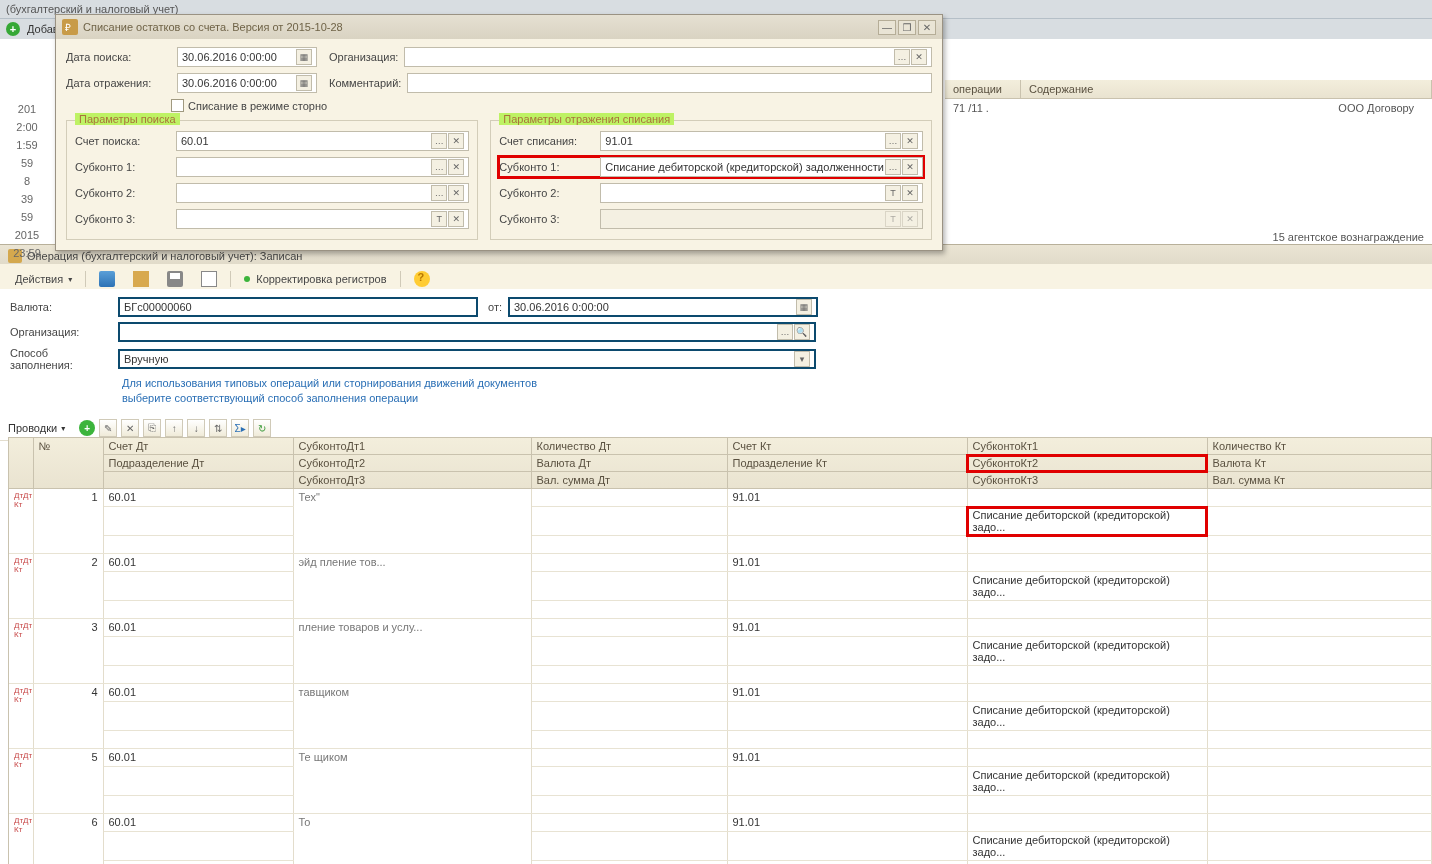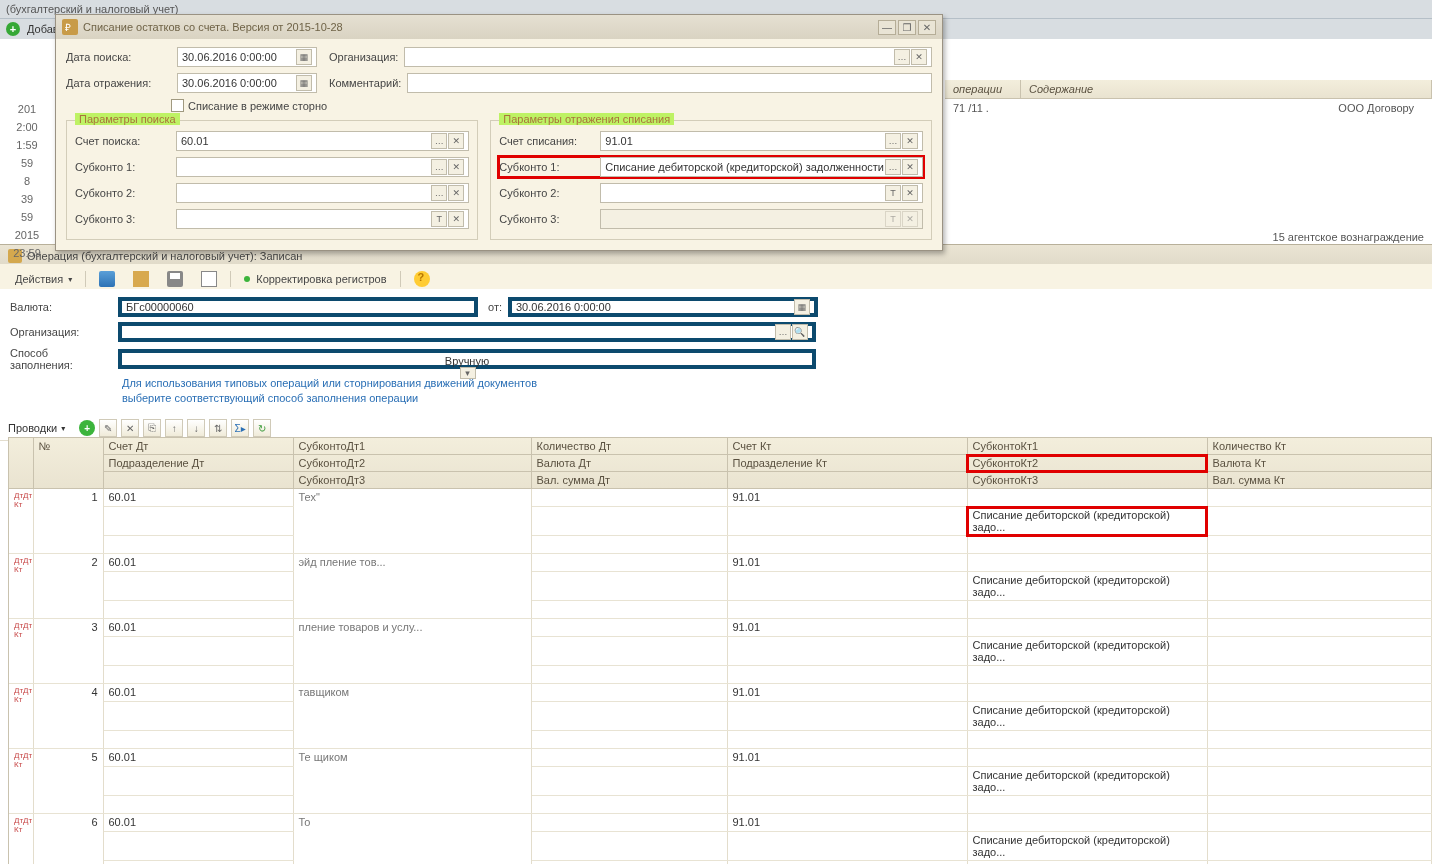--- a/index.html
+++ b/index.html
@@ -36,41 +36,41 @@
 .tb-icon { width:16px; height:16px; display:inline-block; }
 .ic-save { background:linear-gradient(#5a9fd8,#2d72b5); border-radius:2px; }
 .ic-print { background:#888; border-radius:2px; position:relative;} .ic-print::after{content:""; position:absolute; top:2px; left:3px; width:10px; height:6px; background:#fff;}
 .ic-doc { border:1px solid #888; background:#fff;} .ic-doc::after{content:"";}
 .ic-help { background:#ffcc33; border-radius:50%; position:relative;} .ic-help::after{content:"?"; color:#b87800; position:absolute; left:4px; top:0px; font-weight:bold;}
 .dot-green { width:6px; height:6px; background:#3cb43c; border-radius:50%; display:inline-block; margin-right:3px; }
 
 .form-area { position:absolute; top:289px; left:0; right:0; padding:8px 10px; background:#fff; }
 .fa-row { display:flex; align-items:center; margin-bottom:5px; gap:6px; }
 .fa-label { width:102px; color:#454545; }
-.fa-input { background:#fff; border:4px solid #0c4a6e; height:20px; padding:2px 4px; display:flex; align-items:center; flex:1; max-width:700px; position:relative; }
+.fa-input { background:#fff; border:2px solid #0c4a6e; height:20px; padding:2px 4px; display:flex; align-items:center; flex:1; max-width:700px; position:relative; }
 .fa-input-short { width:360px; flex:none; }
 .fa-hint { color:#2a6fb5; margin-left:112px; line-height:1.4; }
 
 .prov-toolbar { position:absolute; top:416px; left:0; right:0; background:#fff; padding:3px 8px; display:flex; align-items:center; gap:4px; border-bottom:1px solid #e3ddcd; }
 .ptb-icon { width:18px; height:18px; border:1px solid #d0cab8; background:linear-gradient(#fff,#f0ebd9); display:flex; align-items:center; justify-content:center; cursor:pointer; font-size:10px; color:#666; }
 .ptb-icon.round { border-radius:50%; width:16px; height:16px; border:none; background:#3cb43c; color:#fff; font-weight:bold; }
 
 .grid { position:absolute; top:437px; left:8px; right:0; border:1px solid #c9c2ae; border-right:none; }
 .grid-head { background:linear-gradient(#f3eedc,#e9e3d0); }
 .grid-head td { border-right:1px solid #c9c2ae; border-bottom:1px solid #c9c2ae; padding:2px 5px; color:#5a5140; vertical-align:top; }
 .grid-body td { border-right:1px solid #e3ddcc; border-bottom:1px solid #e8e3d3; padding:2px 5px; vertical-align:top; height:18px; }
 .grid table { border-collapse:collapse; width:100%; table-layout:fixed; }
 .row-icon { width:14px; height:14px; display:inline-block; color:#c84848; font-size:10px; }
 .row-icon::before { content:"Дт"; font-size:8px; } .row-icon::after { content:""; }
 .cell-highlight { outline:3px solid #e00000; outline-offset:-2px; }
 .obscured { color:#777; white-space:nowrap; overflow:hidden; }
 
 .right-bg { position:absolute; top:60px; left:945px; right:0; z-index:5; }
 .right-bg-head { background:linear-gradient(#f3eedc,#e9e3d0); display:flex; border-bottom:1px solid #c9c2ae; }
-.right-bg-head div { padding:3px 8px; border-right:1px solid #c9c2ae; color:#5a5140;font-style:italic; }
+.right-bg-head div { padding:3px 8px; border-right:1px solid #c9c2ae; color:#5a5140; }
 .right-bg-row { display:flex; padding:3px 8px; color:#555; gap:20px; }
 </style>
 </head>
 <body>
 
 <div class="bg-header1">(бухгалтерский и налоговый учет)</div>
 <div class="bg-header2">
   <span class="icon-add"></span>
   <span>Добави</span>
 </div>
@@ -262,21 +262,21 @@
   <div class="fa-row">
     <div class="fa-label">Организация:</div>
     <div class="fa-input" style="max-width:698px;">
       <span style="flex:1;"></span>
       <span class="input-btn">…</span>
       <span class="input-btn">🔍</span>
     </div>
   </div>
   <div class="fa-row">
     <div class="fa-label">Способ заполнения:</div>
-    <div class="fa-input" style="max-width:698px;flex-direction:column;">
+    <div class="fa-input" style="max-width:698px;">
       <span style="flex:1;">Вручную</span>
       <span class="input-btn">▾</span>
     </div>
   </div>
   <div class="fa-hint">
     <span>Для использования типовых операций или сторнирования движений документов</span><br>
     <span>выберите соответствующий способ заполнения операции</span>
   </div>
 </div>
 

